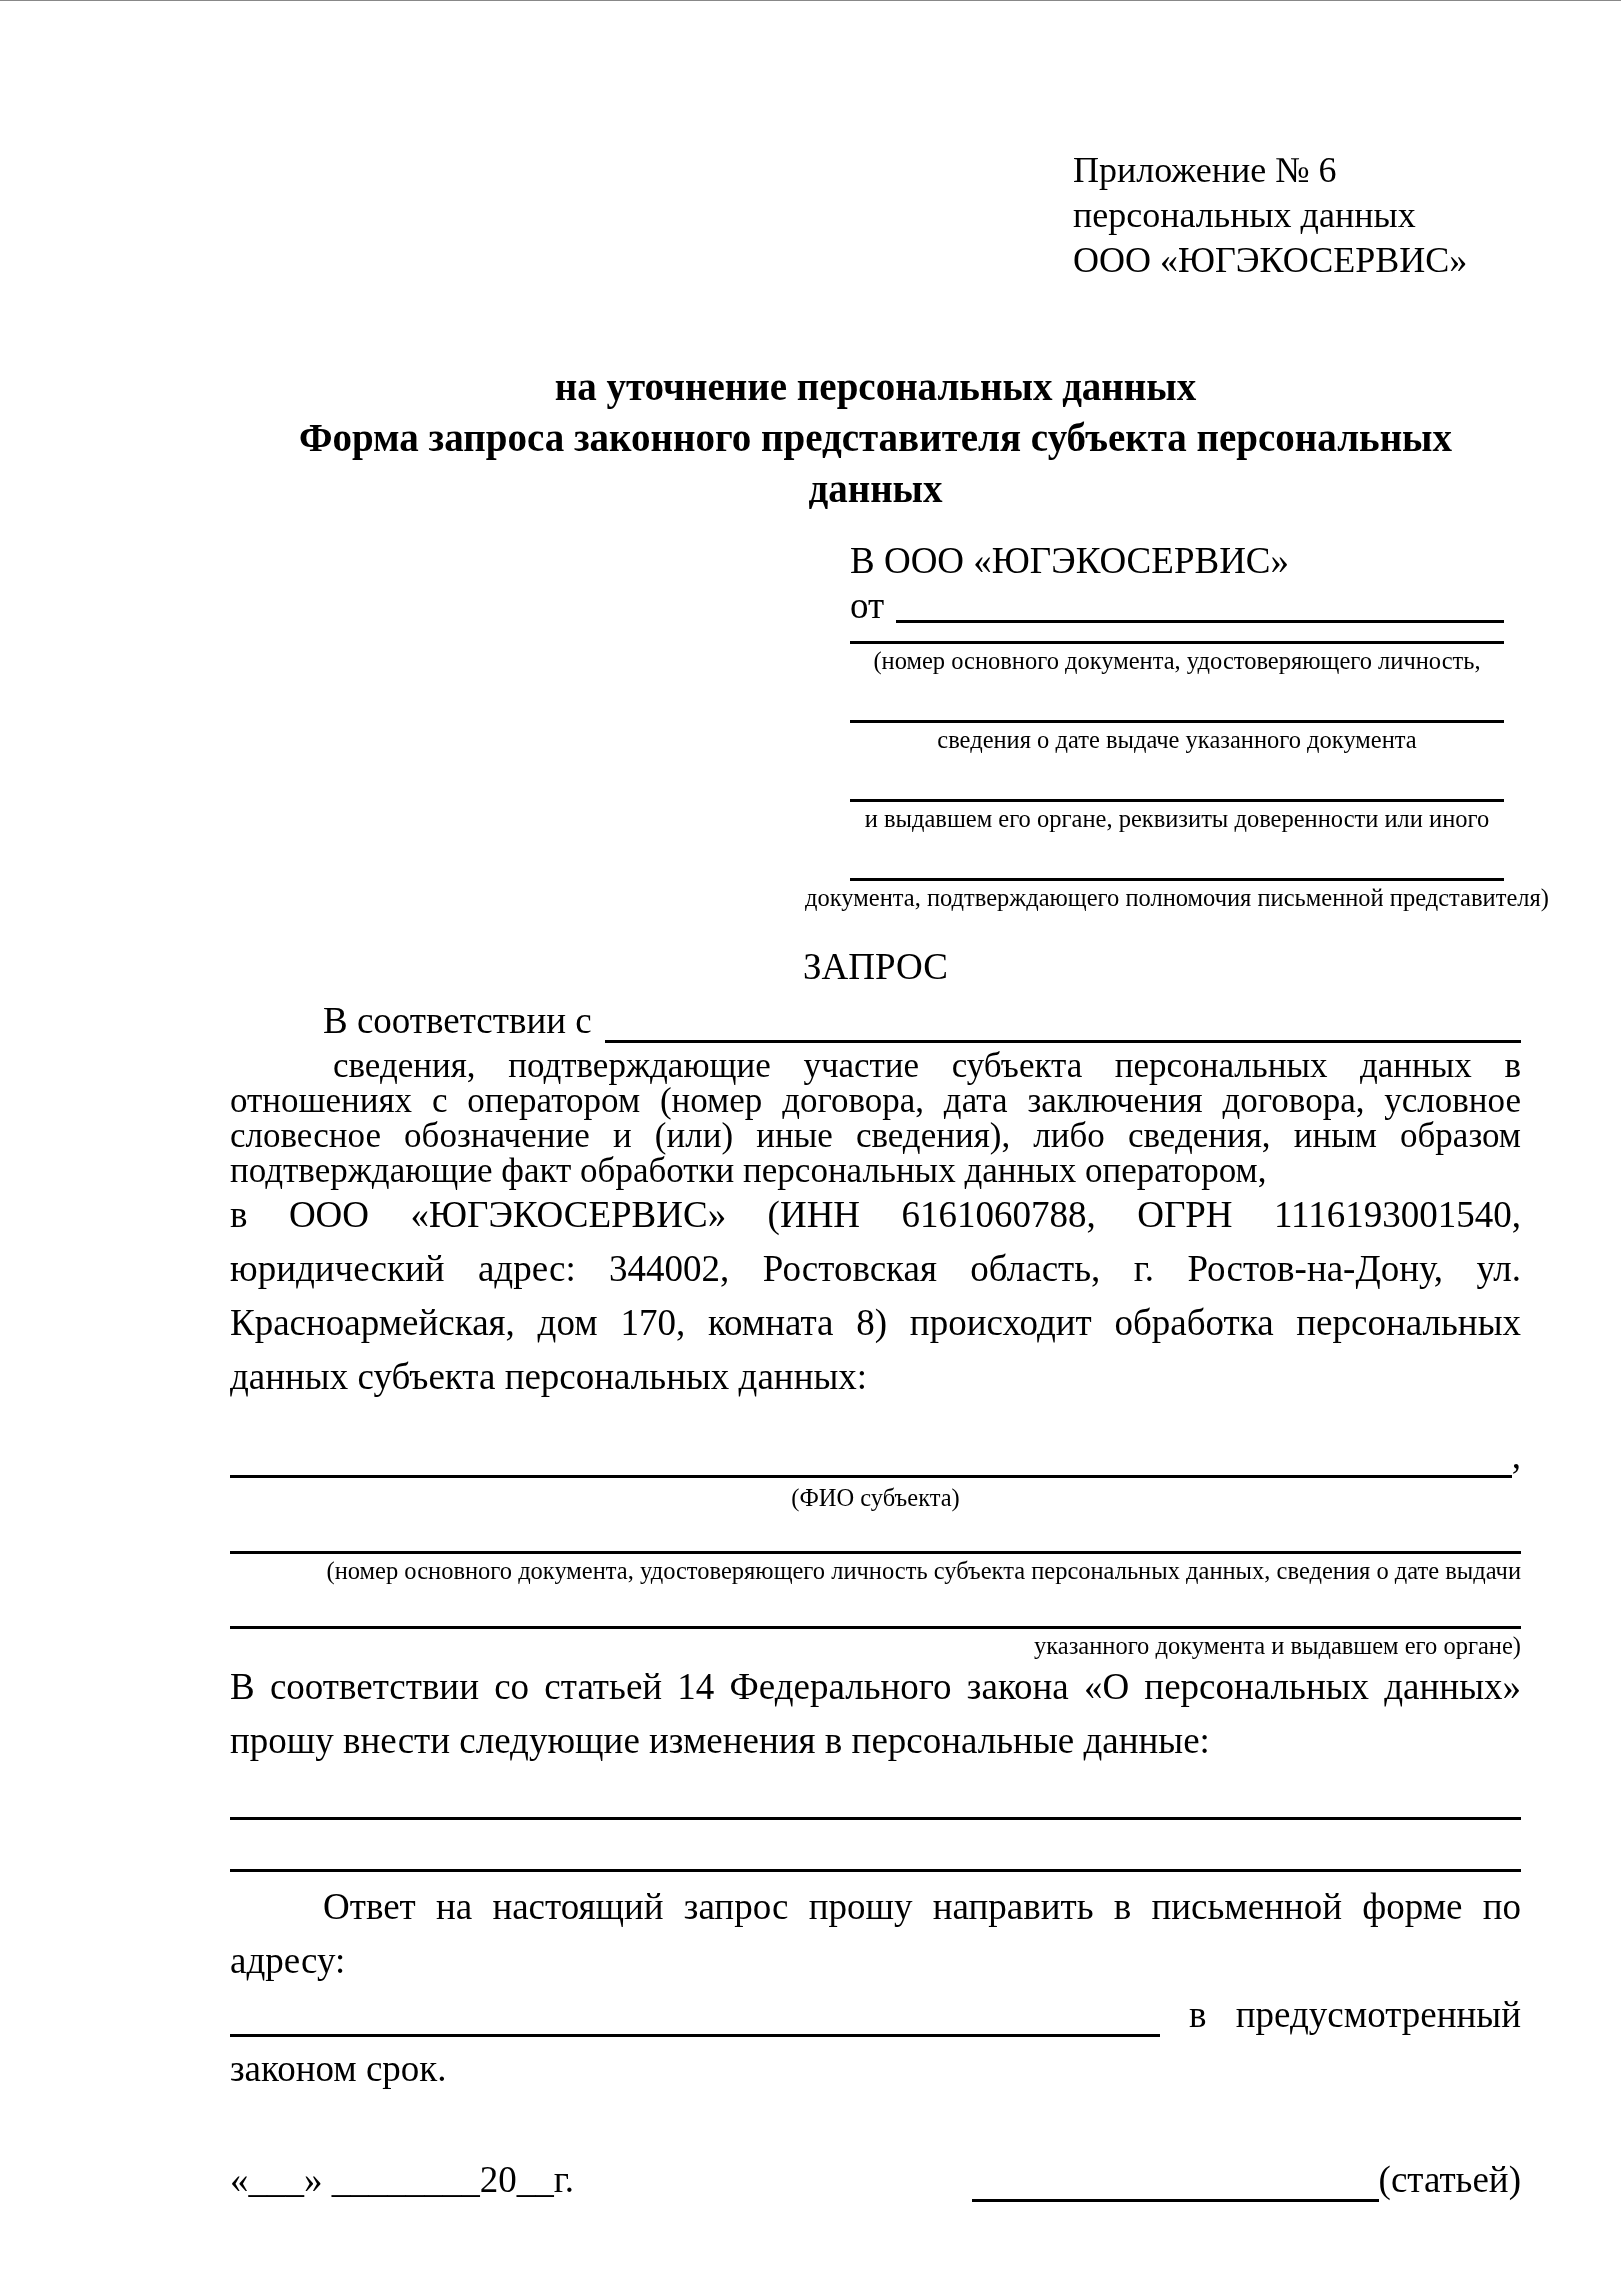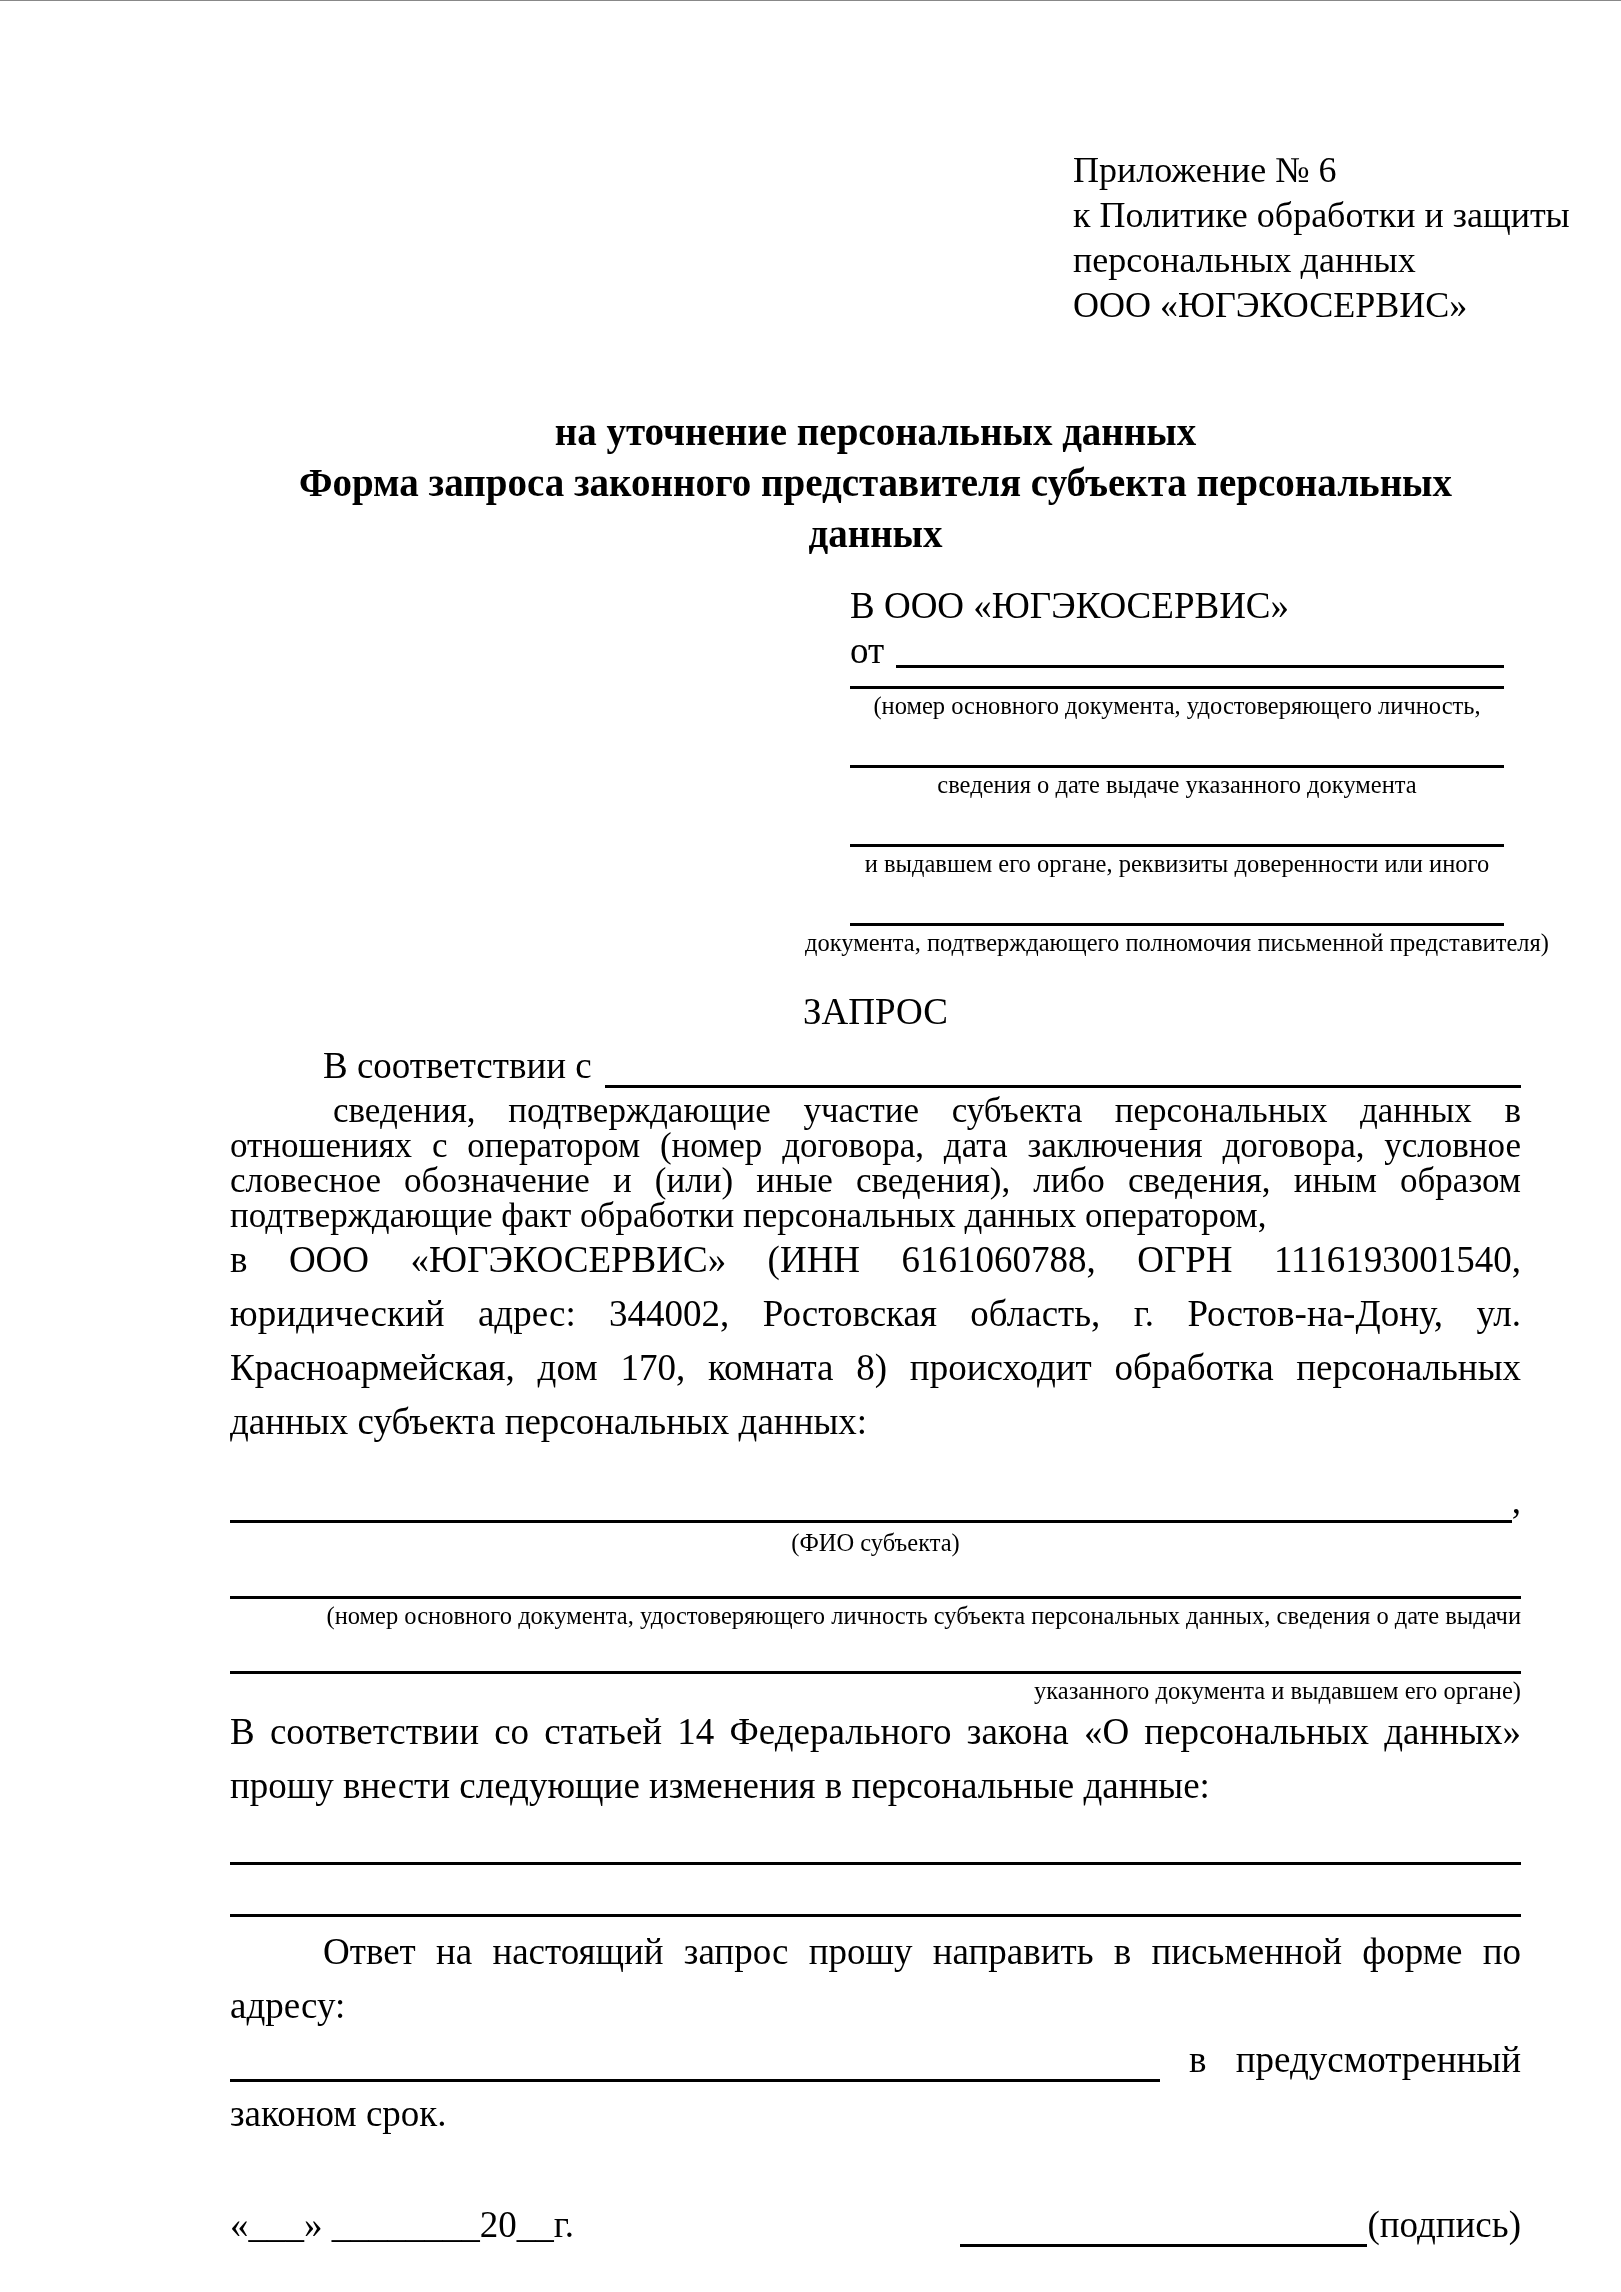--- a/index.html
+++ b/index.html
@@ -33,21 +33,20 @@
   .sig { display:flex; align-items:flex-end; }
   .sig .sig-fill { width:407px; border-bottom:3.9px solid #000; margin-bottom:4.9px; }
 </style>
 </head>
 <body>
 
 <div class="page">
 
   <div class="header-ref">
     <div>Приложение № 6</div>
-    <div>к Политике обработки и защиты</div>
     <div>персональных данных</div>
     <div>ООО «ЮГЭКОСЕРВИС»</div>
   </div>
 
   <div class="form-title">
     <div>на уточнение персональных данных</div>
     <div>Форма запроса законного представителя субъекта персональных данных</div>
   </div>
 
   <div class="addressee">
@@ -117,18 +116,18 @@
     <span class="fill72"></span>
     <span>в</span>
     <span>предусмотренный</span>
   </div>
   <div>законом срок.</div>
 
   <div class="footer-row">
     <span>«___» ________20__г.</span>
     <span class="sig">
       <span class="sig-fill"></span>
-      <span>(подпись)</span>
+      <span>(статьей)</span>
     </span>
   </div>
 
 </div>
 
 
 </body></html>

